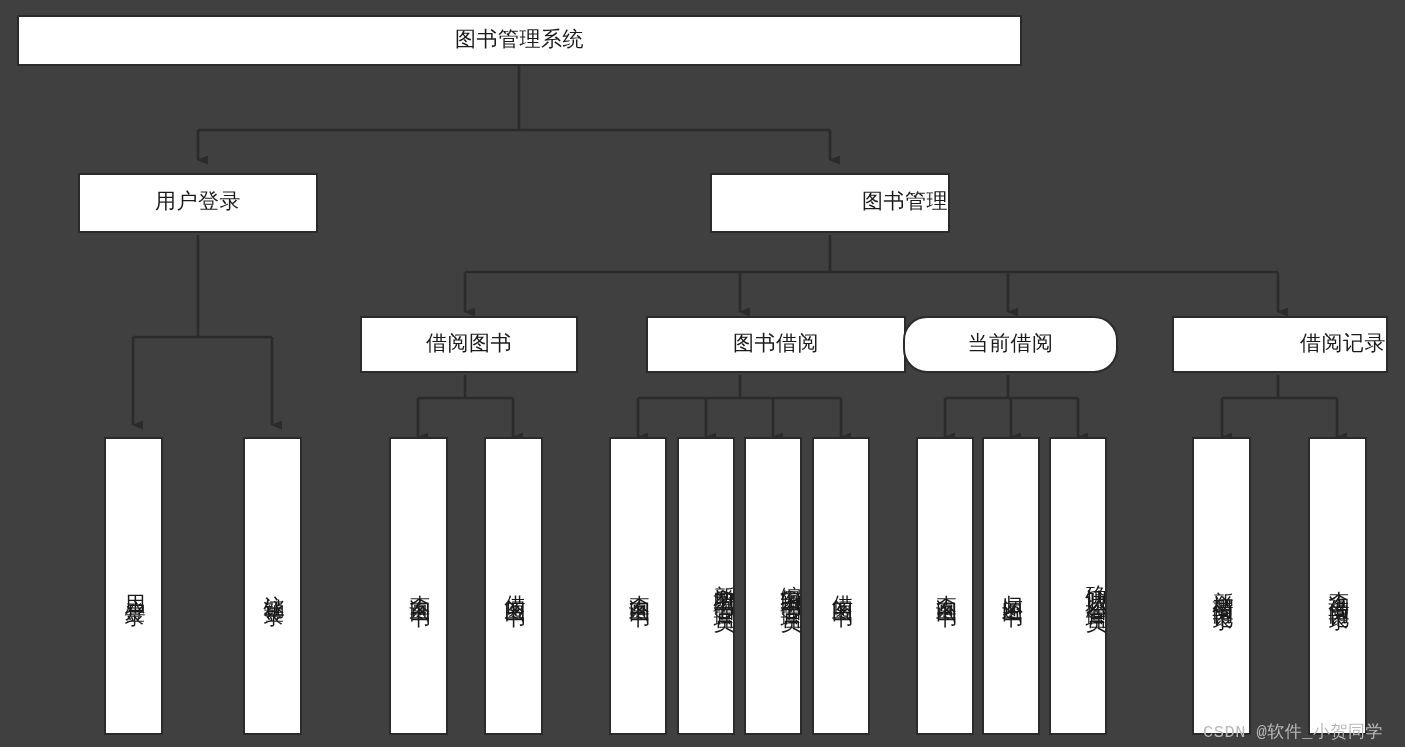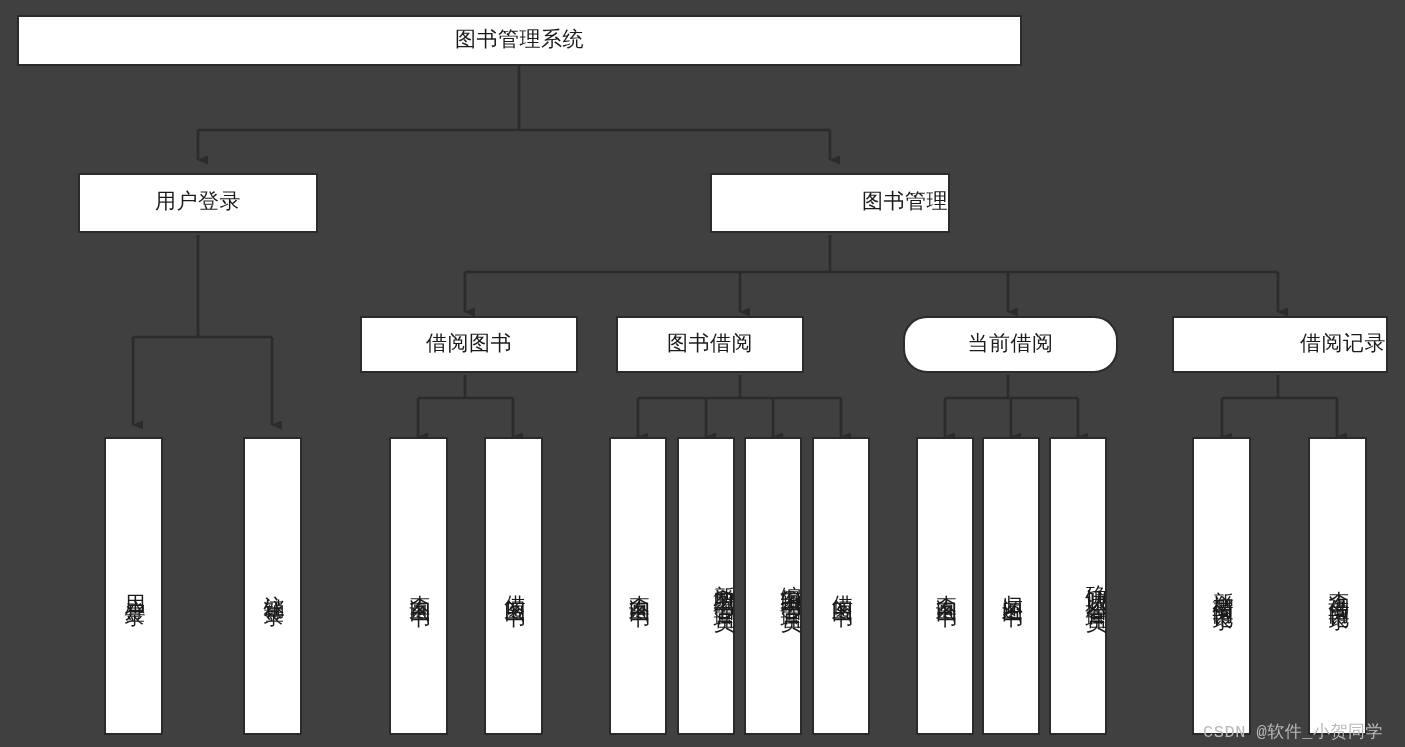--- a/index.html
+++ b/index.html
@@ -144,21 +144,21 @@
   <div class="node horiz" style="left:78px; top:173px; width:240px; height:60px;">
     <span>用户登录</span>
   </div>
   <div class="node horiz" style="left:710px; top:173px; width:240px; height:60px;justify-content:flex-end;">
     <span>图书管理</span>
   </div>
 
   <div class="node horiz" style="left:360px; top:316px; width:218px; height:57px;">
     <span>借阅图书</span>
   </div>
-  <div class="node horiz" style="left:616px; top:316px; width:188px; height:57px;">
+  <div class="node horiz" style="left:646px; top:316px; width:260px; height:57px;">
     <span>图书借阅</span>
   </div>
   <div class="node horiz" style="left:903px; top:316px; width:215px; height:57px;border-radius:24px;">
     <span>当前借阅</span>
   </div>
   <div class="node horiz" style="left:1172px; top:316px; width:216px; height:57px;justify-content:flex-end;">
     <span>借阅记录</span>
   </div>
 
   <div class="node vert center-v" style="left:104px; top:437px; width:59px; height:298px;">

